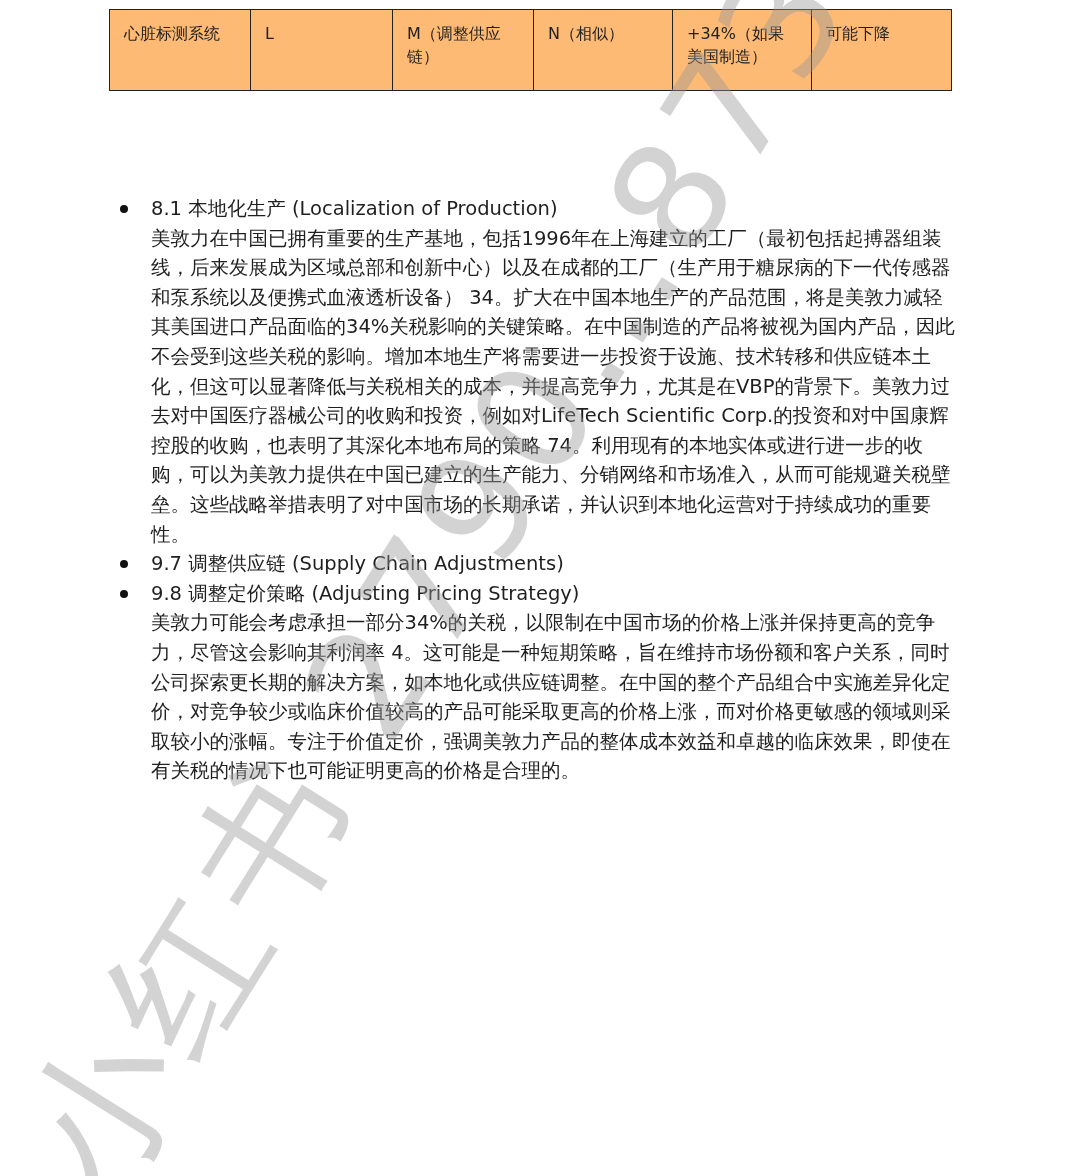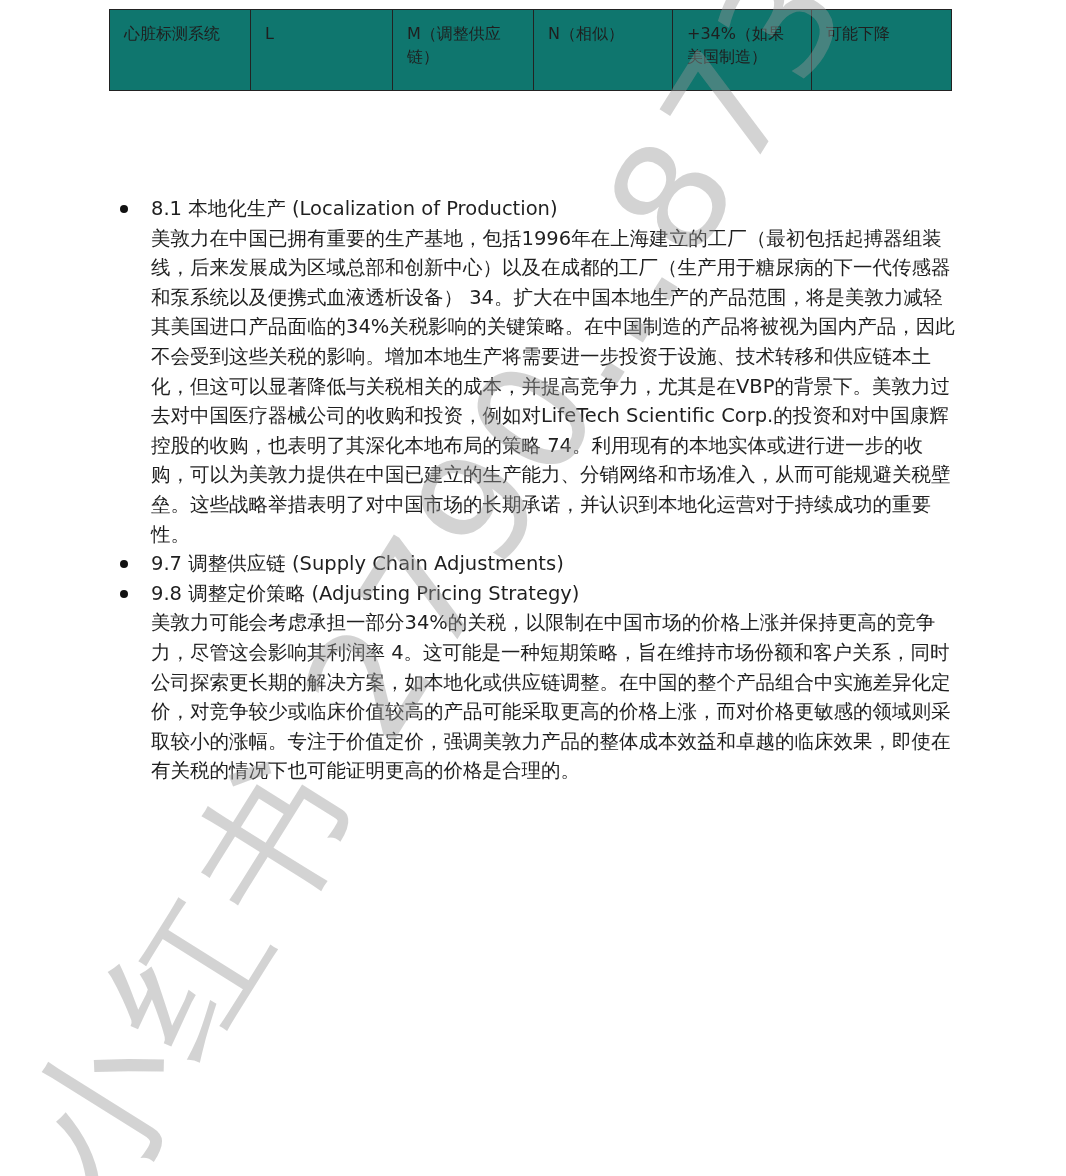--- a/index.html
+++ b/index.html
@@ -28,21 +28,21 @@
     top: 9px;
     width: 842px;
     border-collapse: collapse;
     table-layout: fixed;
     font-size: 16px;
     line-height: 23px;
     color: #1f1f1f;
   }
   .tariff-table td {
     border: 1.5px solid #222;
-    background: #0f766e;
+    background: #fdba74;
     vertical-align: top;
     padding: 12px 14px 10px 14px;
     height: 58px;
   }
   .tariff-table col.c1 { width: 141px; }
   .tariff-table col.c2 { width: 142px; }
   .tariff-table col.c3 { width: 141px; }
   .tariff-table col.c4 { width: 139px; }
   .tariff-table col.c5 { width: 139px; }
   .tariff-table col.c6 { width: 140px; }

